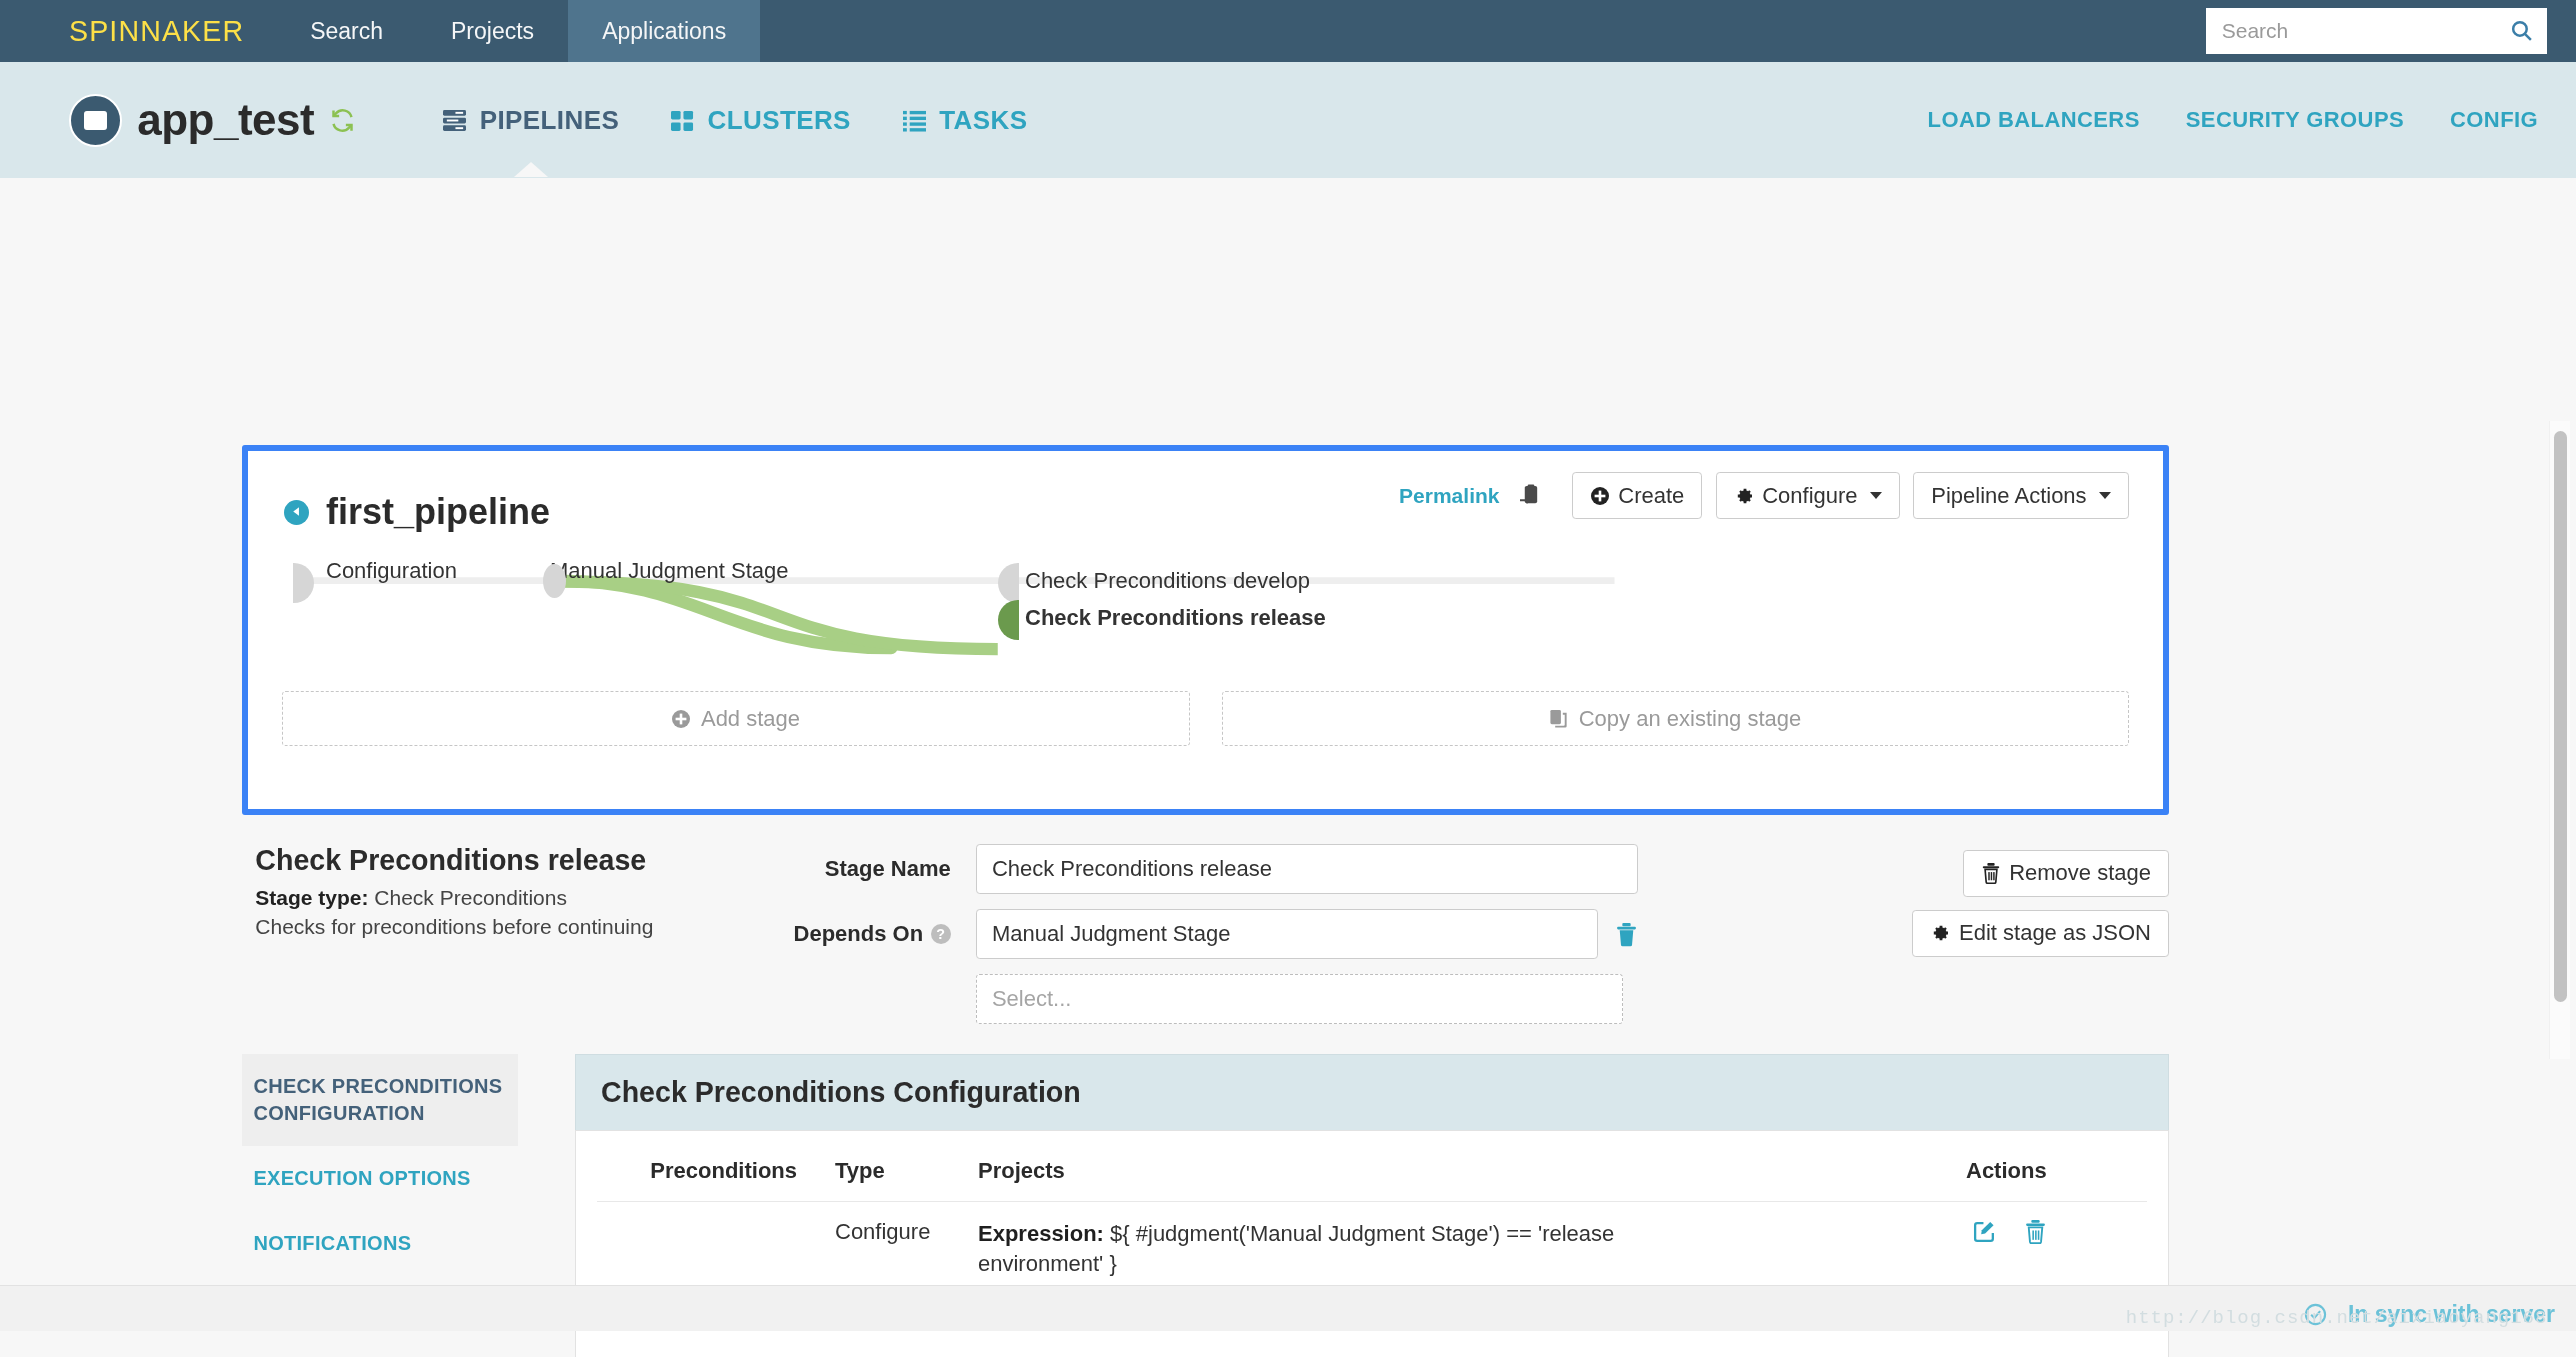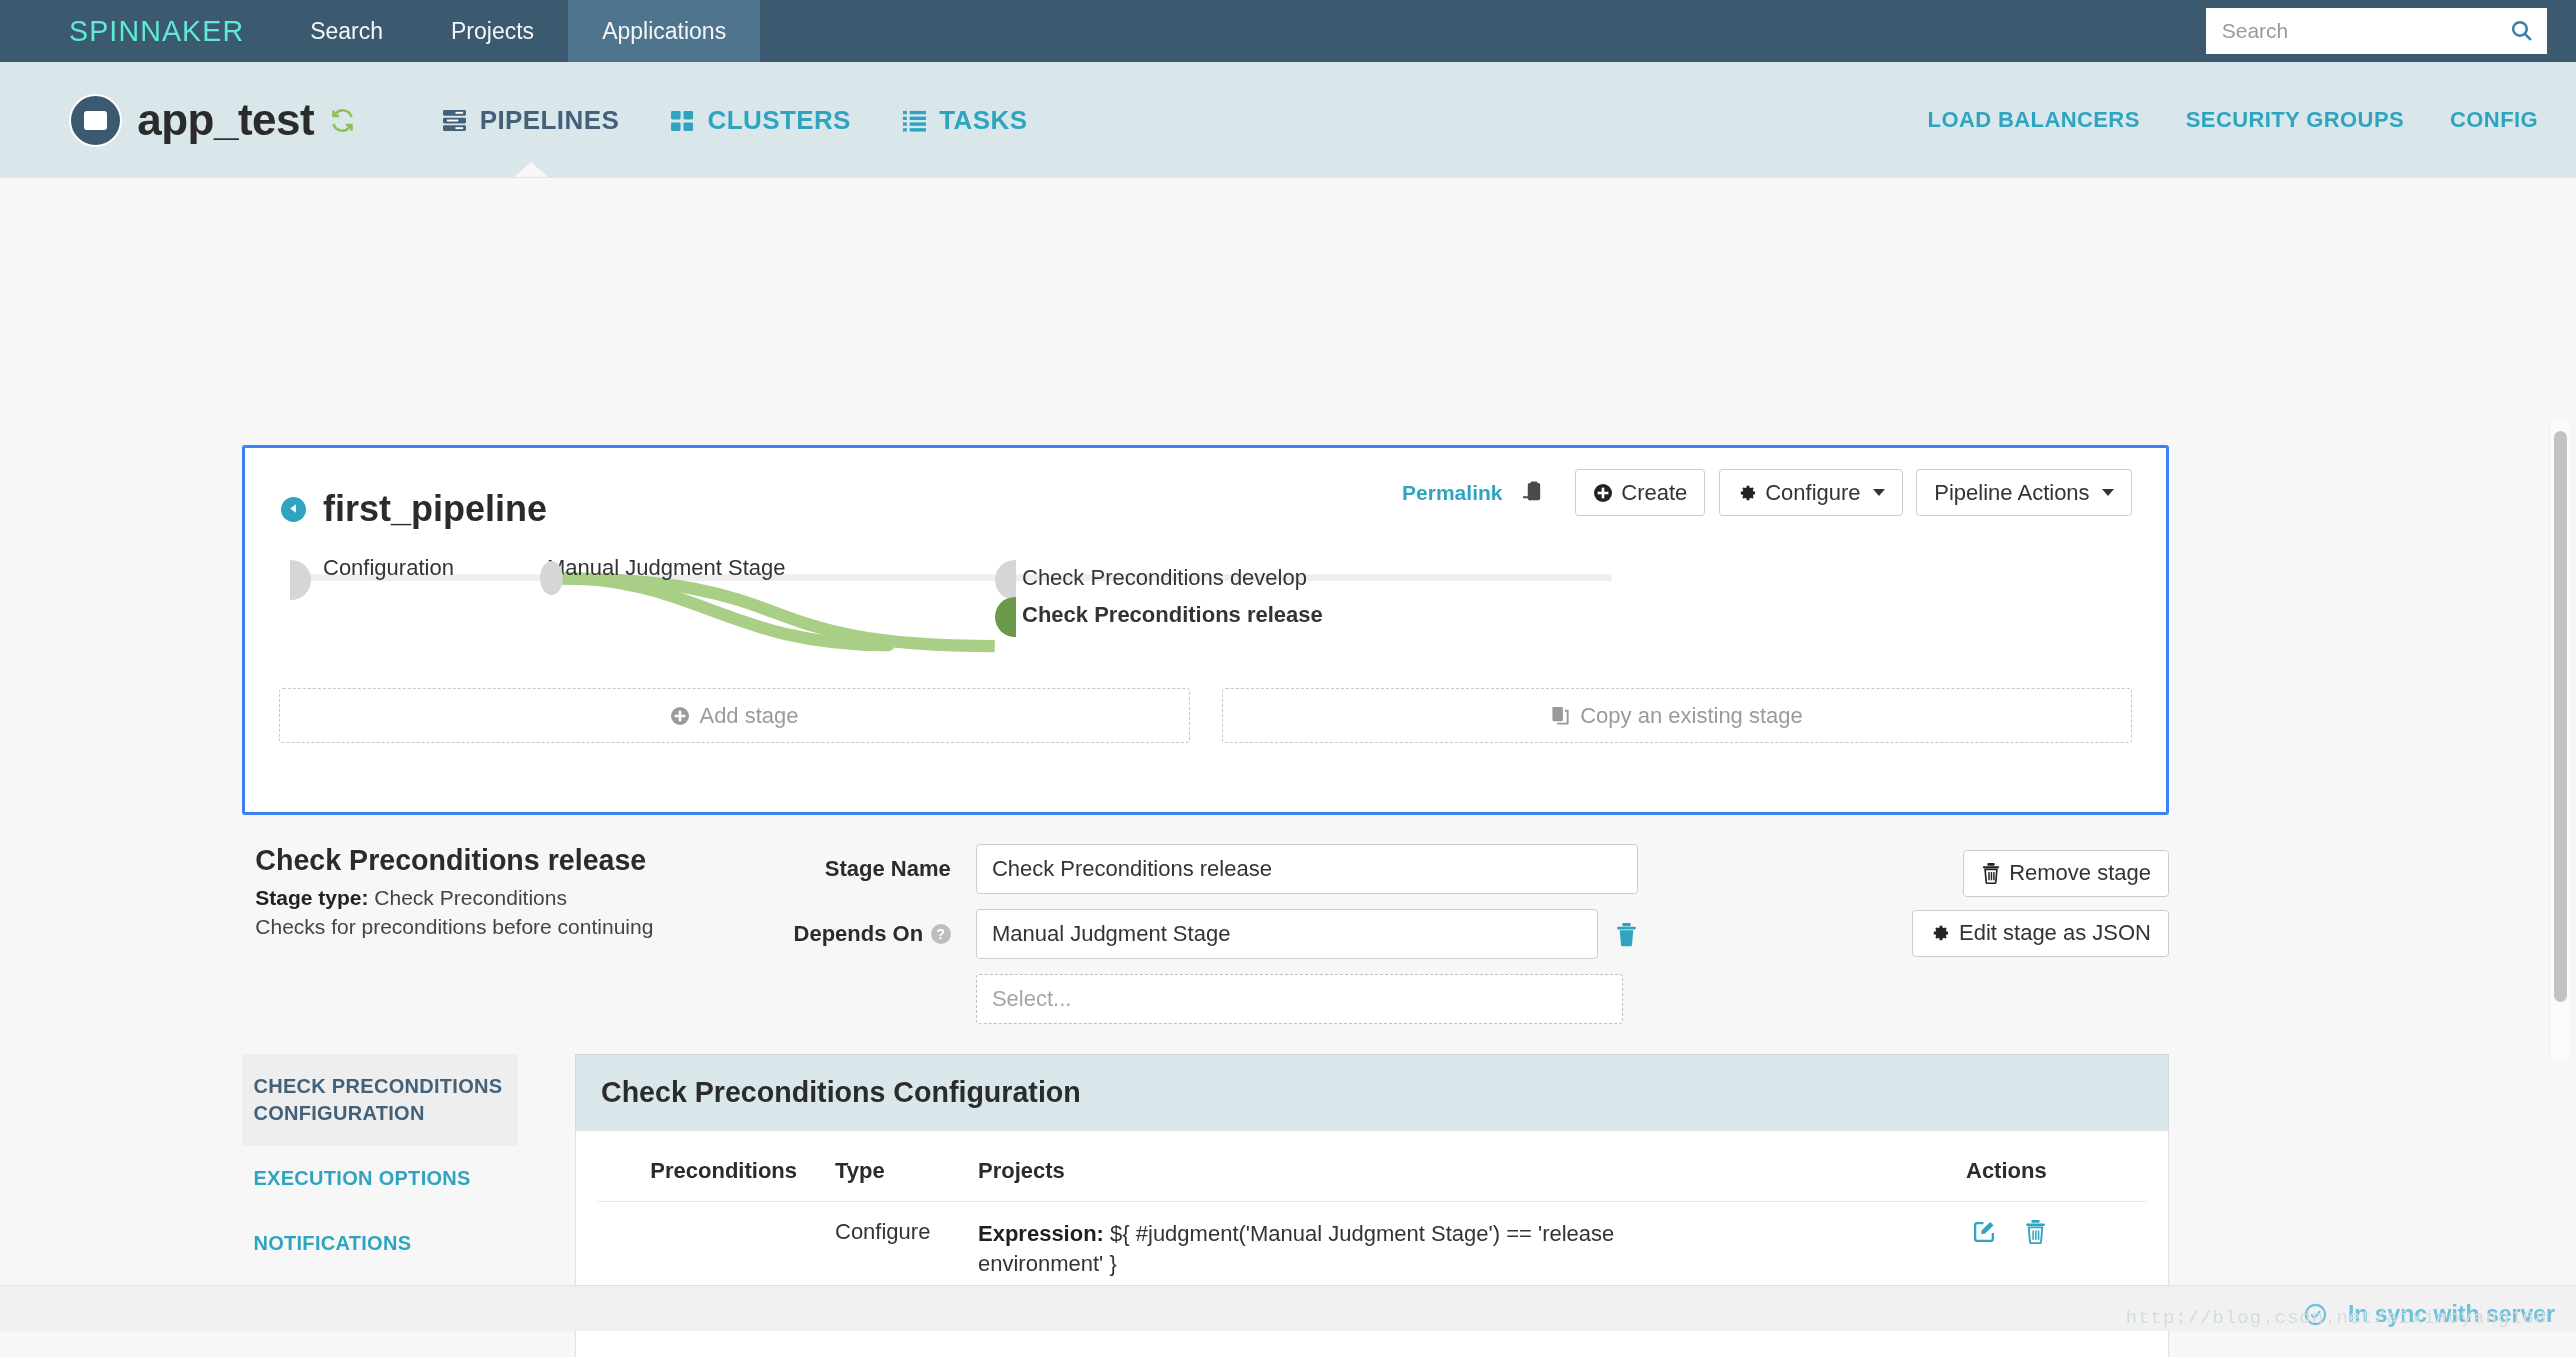--- a/index.html
+++ b/index.html
@@ -15,21 +15,21 @@
 
   
   .topnav {
     height: 62px;
     background: #3b5a70;
     display: flex;
     align-items: stretch;
     position: relative;
   }
   .brand {
-    color: #5eead4;
+    color: #fde047;
     font-size: 28.6px;
     letter-spacing: 1.1px;
     padding: 0 32px 0 69px;
     display: flex; align-items: center;
     font-weight: 400;
   }
   .nav-item {
     color: #fff;
     font-size: 23px;
     padding: 0 34px;
@@ -99,21 +99,21 @@
     color:#2FA4C0; font-size: 22px; font-weight: bold;
     letter-spacing: 0.4px; text-decoration:none;
   }
 
   
   .main { position:relative; height: 1153px; background:#f7f7f7; }
 
   .panel {
     position:absolute;
     background:#fff;
-    border:3px solid #3b82f6;
+    border:6px solid #3b82f6;
     border-radius: 2.9px;
   }
   #pipeline-card { left: 242px; top: 267px; width: 1927px; height: 370px; }
 
   .pipeline-head {
     display:flex; align-items:center;
     padding: 23px 34px 0 36px;
     position: relative;
     height: 99px;
   }

